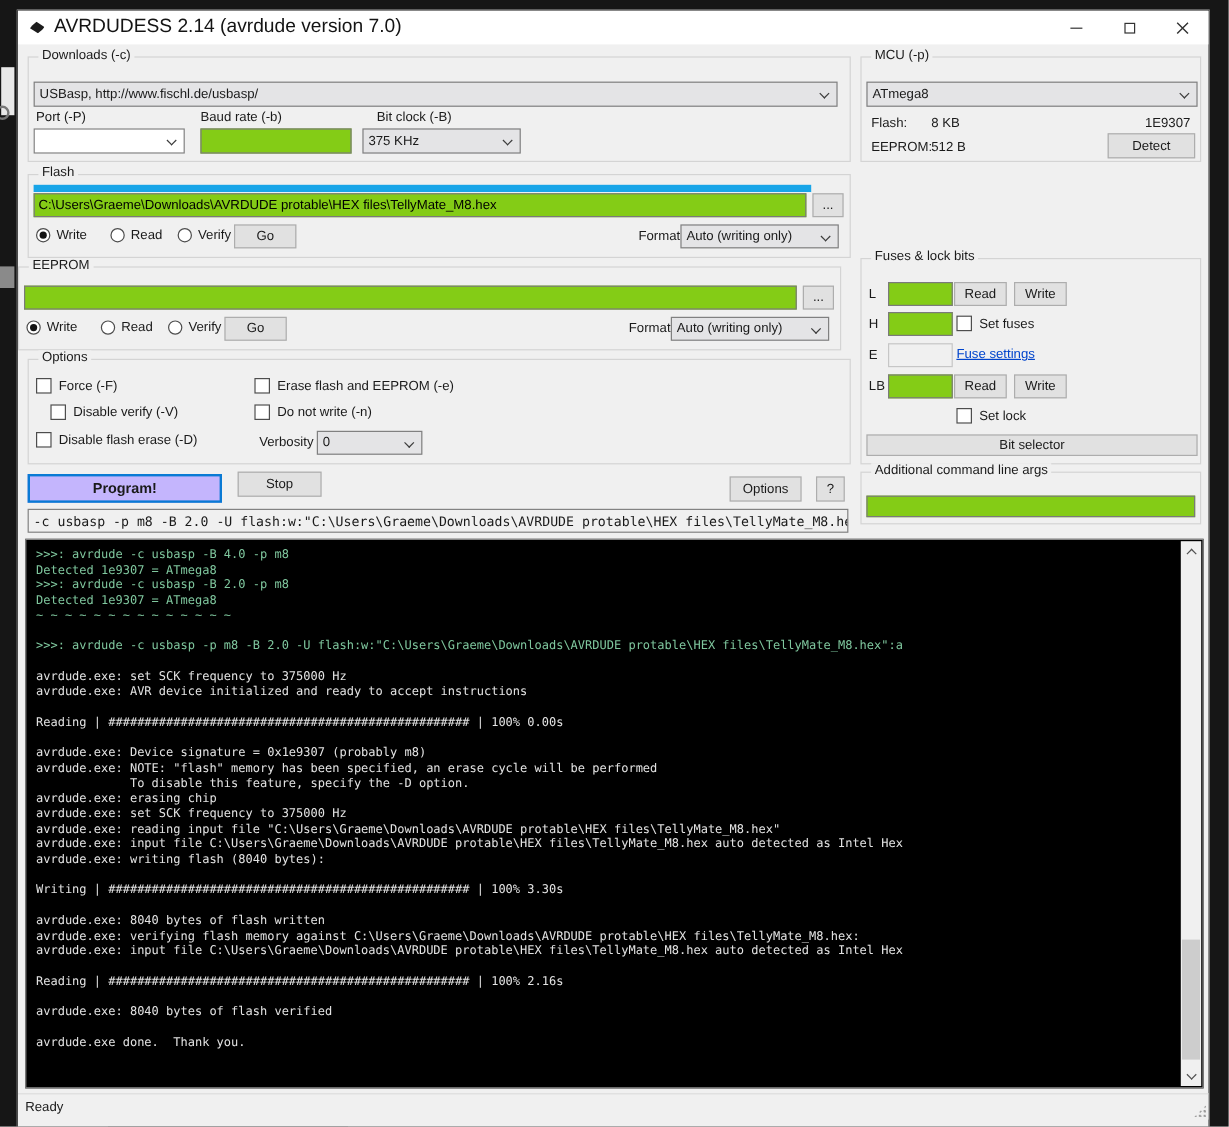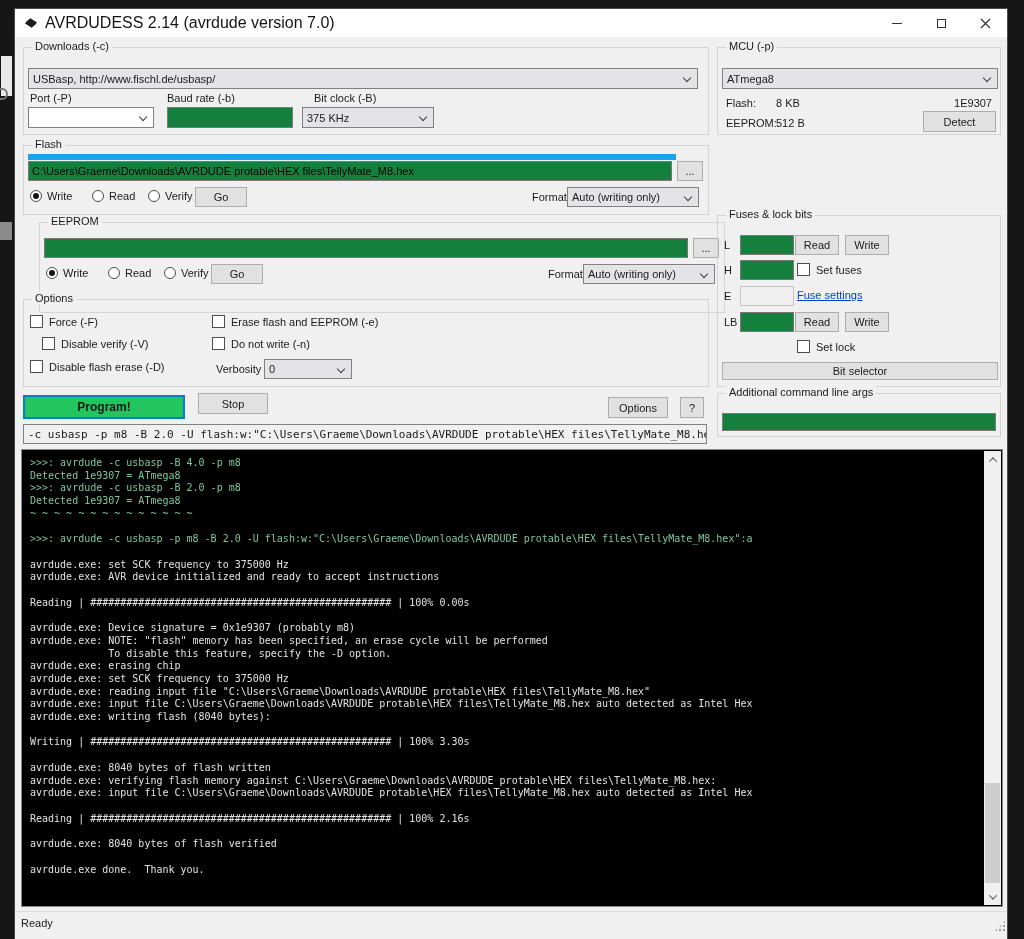--- a/index.html
+++ b/index.html
@@ -20,24 +20,24 @@
 
   
   .group { position:absolute; border:1px solid #d4d4d4; }
   .legend { position:absolute; top:-8px; left:8px; background:#f0f0f0; padding:0 3px; font-size:11px; white-space:nowrap; }
   .lbl { position:absolute; font-size:11px; white-space:nowrap; }
 
   
   .combo { position:absolute; background:#e4e4e6; border:1px solid #808080; font-size:11px; display:flex; align-items:center; padding-left:4px; overflow:hidden; }
   .combo .ctext { white-space:nowrap; }
   .chev { position:absolute; right:7px; top:6px; width:6px; height:6px; border-right:1.4px solid #3c3c3c; border-bottom:1.4px solid #3c3c3c; transform:rotate(45deg); }
-  .textbox { position:absolute; background:#15803d; border:1px solid #7a7a7a; font-size:11px; font-family:"Liberation Sans", sans-serif; padding:0 3px; }
+  .textbox { position:absolute; background:#84cc16; border:1px solid #7a7a7a; font-size:11px; font-family:"Liberation Sans", sans-serif; padding:0 3px; }
   .textbox.disabled { background:#f0f0f0; border-color:#c6c6c6; }
   .btn { position:absolute; background:#e1e1e1; border:1px solid #adadad; font-size:11px; display:flex; align-items:center; justify-content:center; white-space:nowrap; }
-  .btn-accent { border:2px solid #0a7ad4; font-weight:bold; font-size:12px; background:#22c55e; }
+  .btn-accent { border:2px solid #0a7ad4; font-weight:bold; font-size:12px; background:#c4b5fd; }
   .radio-item { position:absolute; display:flex; align-items:center; gap:5px; font-size:11px; }
   .radio { width:12px; height:12px; border:1px solid #4d4d4d; border-radius:50%; background:#fff; position:relative; flex:0 0 auto; }
   .radio.sel::after { content:""; position:absolute; left:2px; top:2px; width:6px; height:6px; border-radius:50%; background:#141414; }
   .check-item { position:absolute; display:flex; align-items:center; gap:6px; font-size:11px; }
   .checkbox { width:13px; height:13px; border:1px solid #4d4d4d; background:#fff; flex:0 0 auto; }
   .link { position:absolute; font-size:11px; color:#0044cc; text-decoration:underline; white-space:nowrap; }
   .progress { position:absolute; background:#18a5e8; }
   .cmdbox { position:absolute; background:#f0f0f0; border:1px solid #828282; font-family:"DejaVu Sans Mono", monospace; font-size:11px; display:flex; align-items:center; padding-left:4px; white-space:nowrap; overflow:hidden; }
 
   
@@ -145,21 +145,21 @@
           <span>Verify</span>
       </div>
       <div class="btn" style="left:171px;top:41px;width:52px;height:20px;">Go</div>
       <span class="lbl" style="left:508px;top:45px;">Format</span>
       <div class="combo" style="left:543px;top:41px;width:132px;height:20px;">
         <span class="ctext">Auto (writing only)</span>
         <span class="chev"></span>
       </div>
     </div>
 
-    <div class="group" style="left:24px;top:213px;width:686px;height:91px;">
+    <div class="group" style="left:0;top:213px;width:686px;height:70px;">
       <span class="legend">EEPROM</span>
       <input class="textbox" style="left: 4px; top: 15px; width: 644px; height: 20px;" value="">
       <div class="btn" style="left:653px;top:15px;width:26px;height:20px;">...</div>
       <div class="radio-item" style="left:6px;top:44px;">
         <span class="radio sel"></span>
           <span>Write</span>
       </div>
       <div class="radio-item" style="left:68px;top:44px;">
         <span class="radio"></span>
           <span>Read</span>

